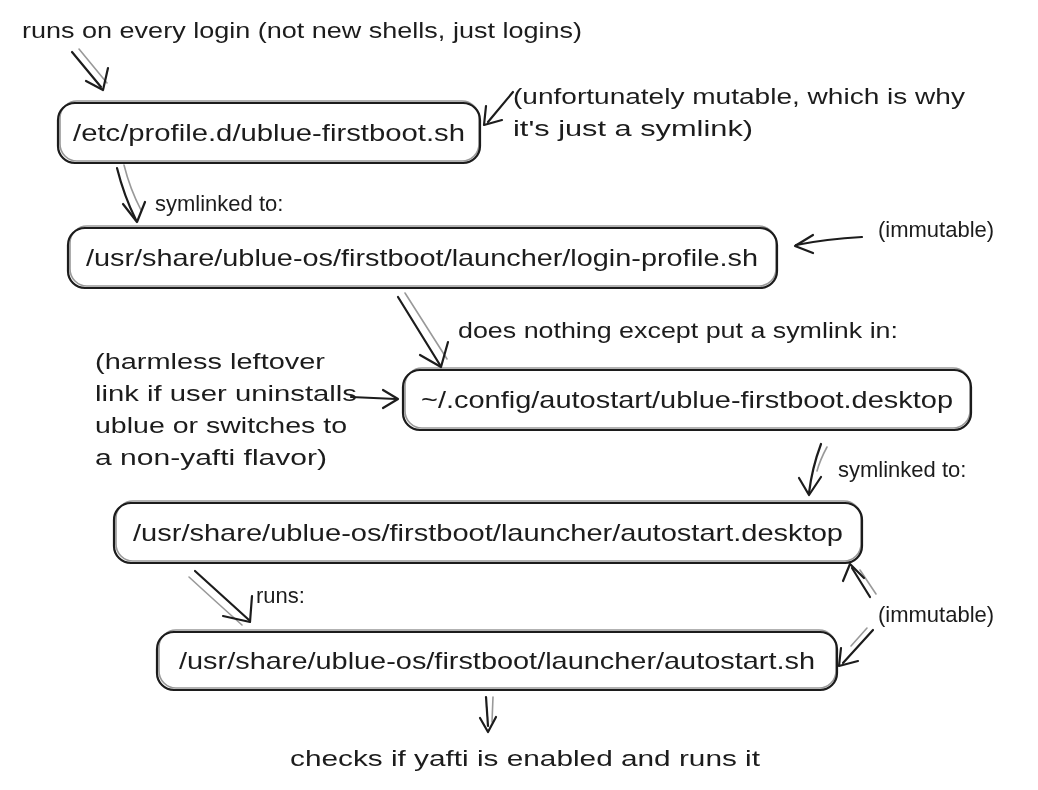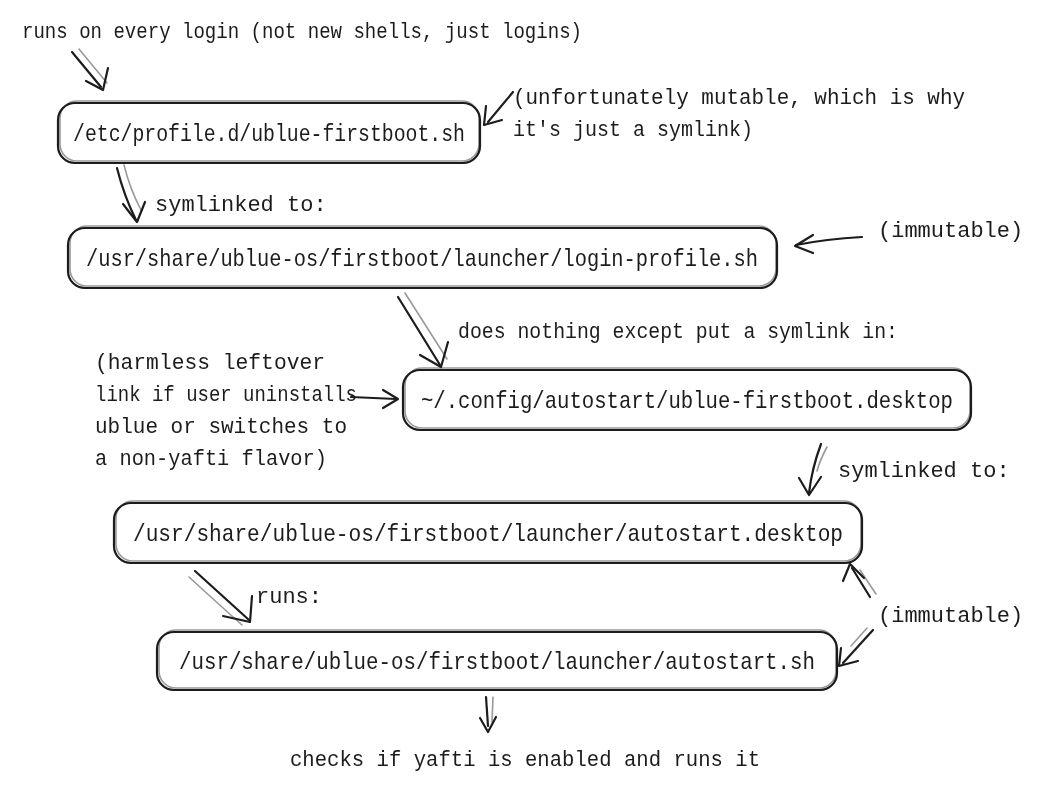--- a/index.html
+++ b/index.html
@@ -1,18 +1,18 @@
 <!DOCTYPE html>
 <html style="--ink: #1c1c1c;"><head>
 <meta charset="utf-8">
 <style>
   html,body{margin:0;padding:0;background:#ffffff;}
   .canvas{
     width:1038px;height:790px;position:relative;background:#ffffff;
-    font-family:Liberation Mono, monospace;
+    font-family:Liberation Sans, sans-serif;
   }
   svg{display:block;}
   svg text{fill:var(--ink,#1c1c1c);}
   .node-label{font-size:24px;}
   .note{font-size:22px;}
   .sketch{stroke:var(--ink,#1c1c1c);fill:none;stroke-width:2.2;stroke-linecap:round;stroke-linejoin:round;}
   .node-box{fill:#ffffff;}
   .ghost{opacity:.45;stroke-width:1.6;}
 </style>
 </head>

